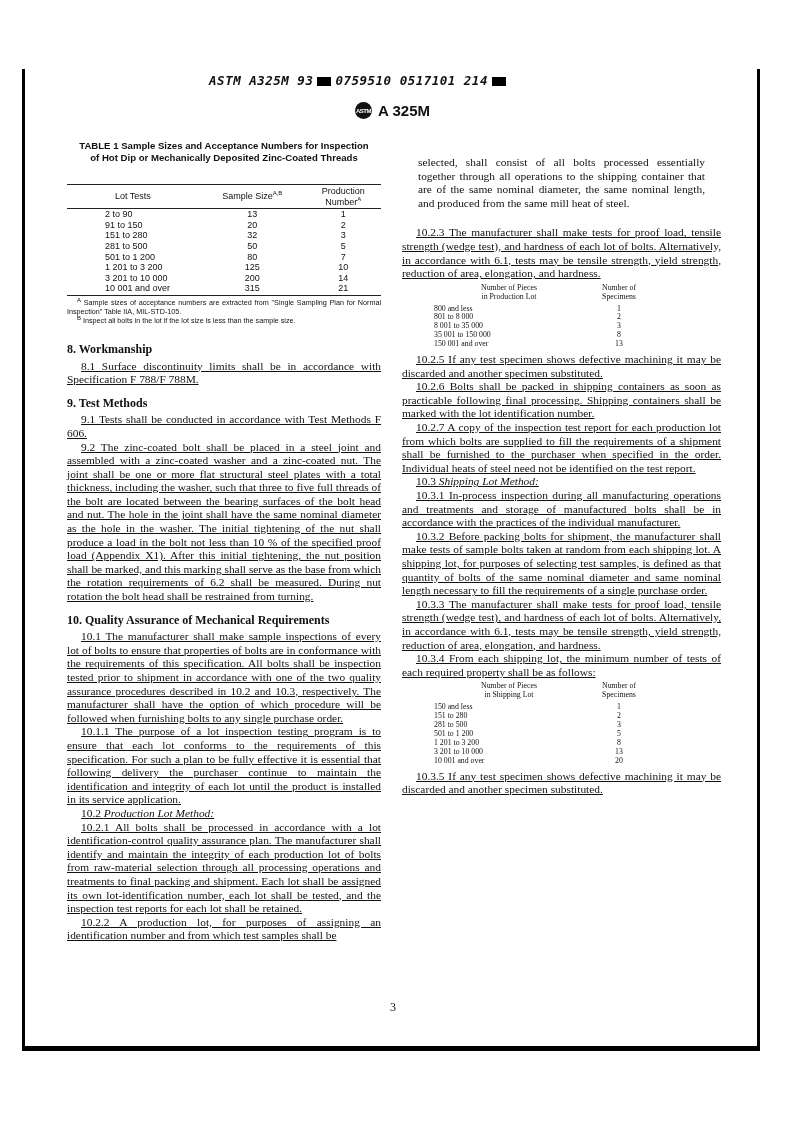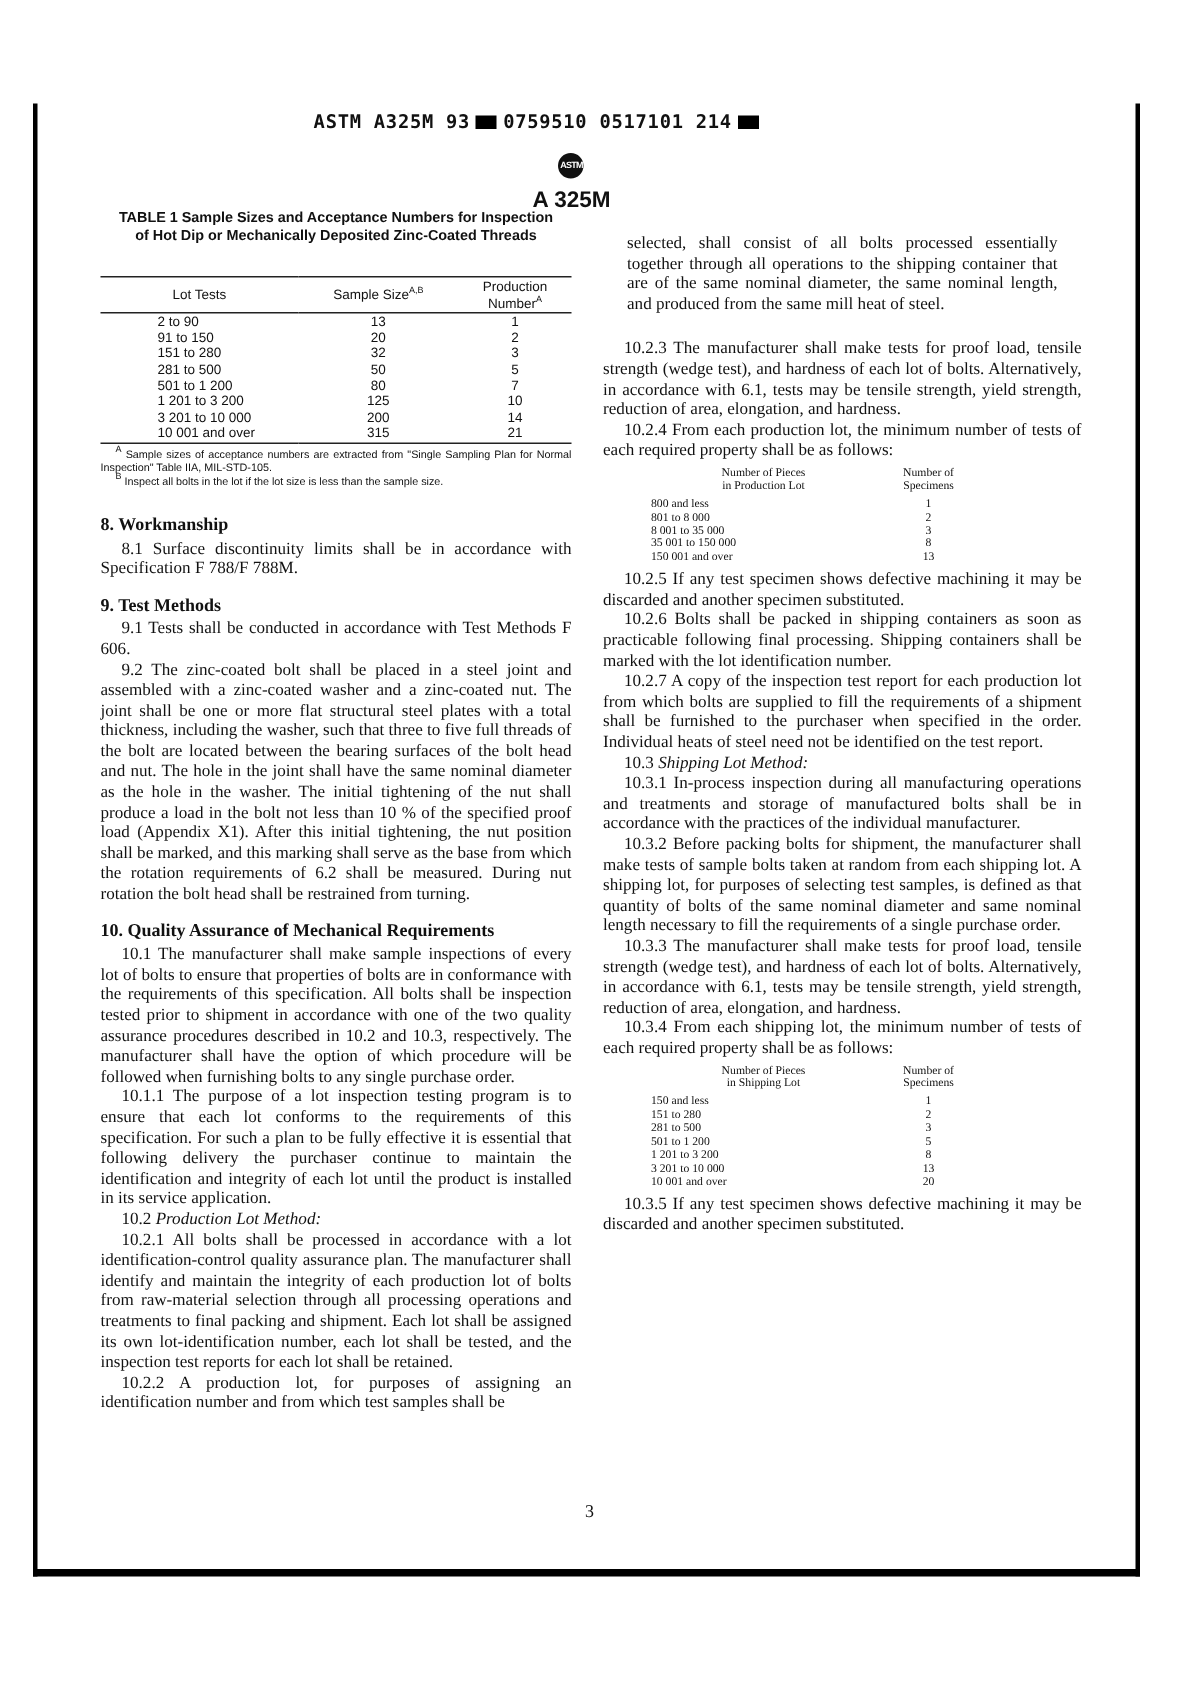--- a/index.html
+++ b/index.html
@@ -1,25 +1,25 @@
 <!DOCTYPE html>
 <html><head>
 <meta charset="utf-8">
 <style>
   html, body { margin: 0; padding: 0; background: #ffffff; }
   body { width: 793px; height: 1122px; position: relative; overflow: hidden; font-family: "Liberation Serif", serif; color: #111; }
   .frame { position: absolute; left: 22px; top: 69px; width: 738px; height: 982px; border-left: 3px solid #000; border-right: 3px solid #000; border-bottom: 5px solid #000; box-sizing: border-box; }
-  .barcode-header { position: absolute; top: 73px; left: 0; width: 719px; text-align: center; font-family: "DejaVu Sans Mono", monospace; font-size: 12.5px; letter-spacing: 0.5px; font-weight: bold; }
+  .barcode-header { position: absolute; top: 73px; left: 0; width: 719px; text-align: center; font-family: "DejaVu Sans Mono", monospace; font-size: 12.5px; letter-spacing: 0.5px; font-weight: bold; font-style: italic; }
   .blk { display: inline-block; width: 14px; height: 9px; background: #000; vertical-align: middle; margin: 0 4px; }
-  .logo-line { position: absolute; top: 102px; left: 355px; font-family: "Liberation Sans", sans-serif; font-weight: bold; font-size: 15px; display: flex; align-items: center; gap: 6px; flex-direction: column; }
+  .logo-line { position: absolute; top: 102px; left: 355px; font-family: "Liberation Sans", sans-serif; font-weight: bold; font-size: 15px; display: flex; gap: 6px; }
   .logo-icon { width: 17px; height: 17px; border-radius: 50%; background: #111; color: #fff; font-size: 6px; display: flex; align-items: center; justify-content: center; font-weight: bold; letter-spacing: -0.5px; }
   .col { position: absolute; font-size: 11.4px; line-height: 13.6px; text-align: justify; }
   .col-left { left: 67px; top: 140px; width: 314px; }
   .col-right { left: 402px; top: 140px; width: 319px; }
-  .p { margin: 0; text-indent: 14px; }
+  .p { margin: 0; text-indent: 14px; text-decoration: underline; }
   .p-noind { margin: 16px; }
   .h { font-weight: bold; font-size: 12px; margin: 10px 0 3px 0; }
   .it { font-style: italic; }
   .t-cap { font-family: "Liberation Sans", sans-serif; font-weight: bold; font-size: 9.6px; text-align: center; line-height: 12px; margin-bottom: 20px; }
   table.t1 { width: 100%; border-collapse: collapse; font-family: "Liberation Sans", sans-serif; font-size: 9px; line-height: 10.6px; }
   table.t1 th { font-weight: normal; border-top: 1.5px solid #222; border-bottom: 1.5px solid #222; padding: 1px 0; text-align: center; }
   table.t1 td { text-align: center; padding: 0; }
   table.t1 td.lot { text-align: left; padding-left: 38px; }
   table.t1 tr.last td { border-bottom: 1.5px solid #222; padding-bottom: 1px; }
   .fn { font-family: "Liberation Sans", sans-serif; font-size: 7.2px; line-height: 9px; text-indent: 10px; margin: 2px 0 0 0; }
@@ -115,21 +115,20 @@
   <p class="p">10.1 The manufacturer shall make sample inspections of every lot of bolts to ensure that properties of bolts are in conformance with the requirements of this specification. All bolts shall be inspection tested prior to shipment in accordance with one of the two quality assurance procedures described in 10.2 and 10.3, respectively. The manufacturer shall have the option of which procedure will be followed when furnishing bolts to any single purchase order.</p>
   <p class="p">10.1.1 The purpose of a lot inspection testing program is to ensure that each lot conforms to the requirements of this specification. For such a plan to be fully effective it is essential that following delivery the purchaser continue to maintain the identification and integrity of each lot until the product is installed in its service application.</p>
   <p class="p"><span>10.2 </span><span class="it">Production Lot Method:</span></p>
   <p class="p">10.2.1 All bolts shall be processed in accordance with a lot identification-control quality assurance plan. The manufacturer shall identify and maintain the integrity of each production lot of bolts from raw-material selection through all processing operations and treatments to final packing and shipment. Each lot shall be assigned its own lot-identification number, each lot shall be tested, and the inspection test reports for each lot shall be retained.</p>
   <p class="p">10.2.2 A production lot, for purposes of assigning an identification number and from which test samples shall be</p>
 </div>
 
 <div class="col col-right">
   <p class="p-noind">selected, shall consist of all bolts processed essentially together through all operations to the shipping container that are of the same nominal diameter, the same nominal length, and produced from the same mill heat of steel.</p>
   <p class="p">10.2.3 The manufacturer shall make tests for proof load, tensile strength (wedge test), and hardness of each lot of bolts. Alternatively, in accordance with 6.1, tests may be tensile strength, yield strength, reduction of area, elongation, and hardness.</p>
-  <p class="p">10.2.4 From each production lot, the minimum number of tests of each required property shall be as follows:</p>
 
   <table class="mini">
     <thead>
       <tr>
         <th style="width:150px"><span>Number of Pieces</span><br><span>in Production Lot</span></th>
         <th style="width:70px"><span>Number of</span><br><span>Specimens</span></th>
       </tr>
     </thead>
     <tbody id="prodbody">
         <tr>

